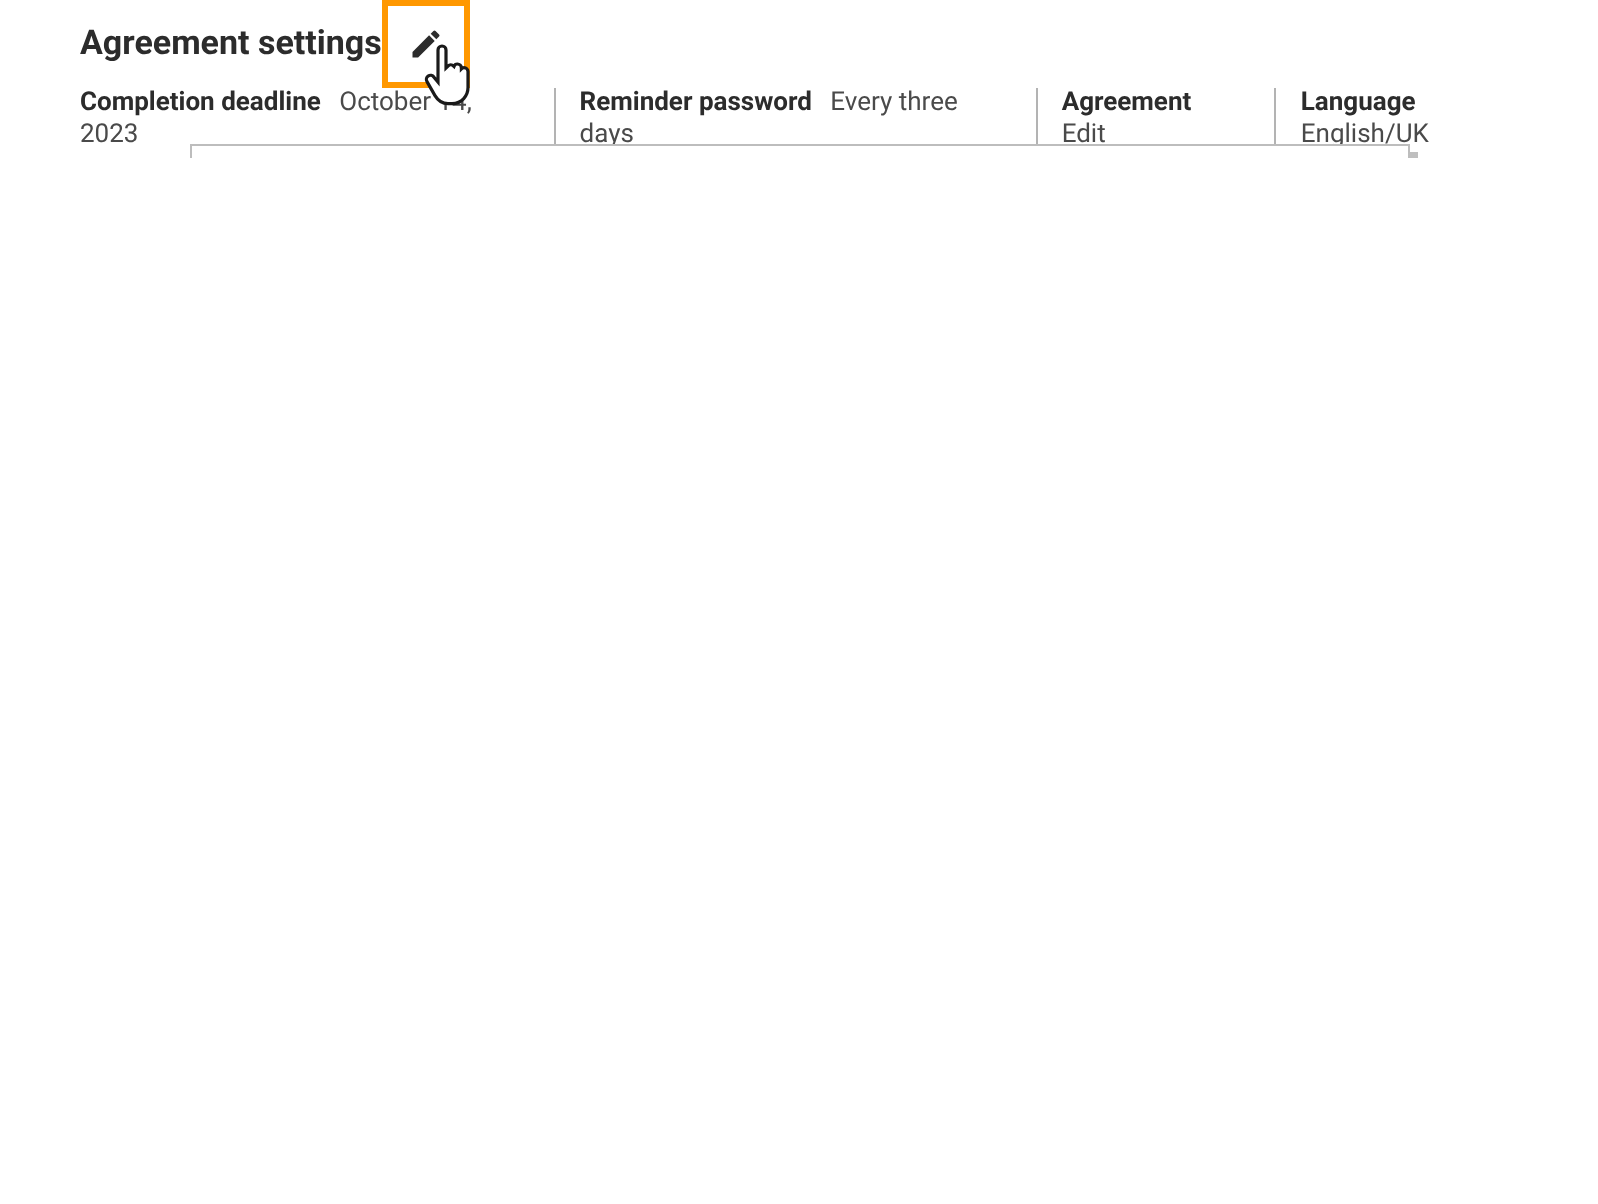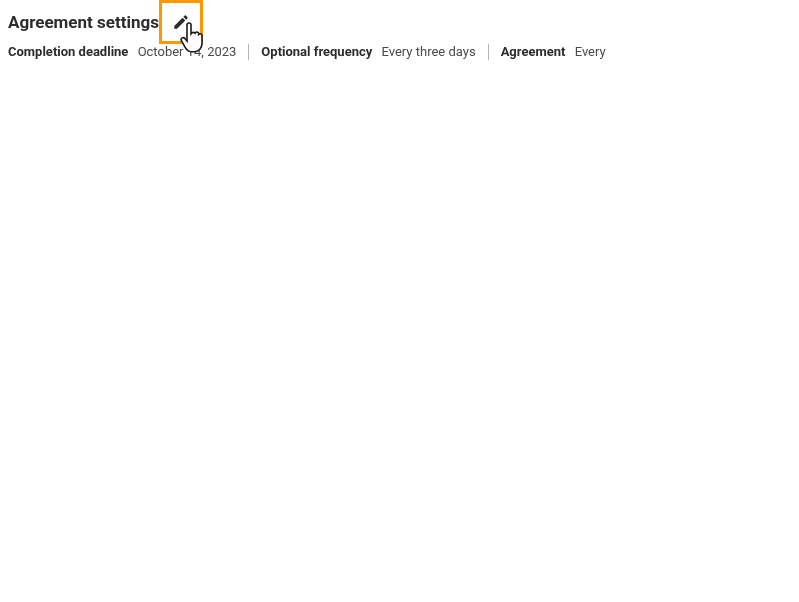--- a/index.html
+++ b/index.html
@@ -7,20 +7,21 @@
     margin: 0;
     font-family: -apple-system, BlinkMacSystemFont, "Segoe UI", Roboto, Arial, sans-serif;
     font-size: 13px;
     color: #2c2c2c;
     background: #fff;
     width: 799px;
     position: relative;
   }
   .header {
     padding: 8px 8px 4px 8px;
+    margin-left: 32px;
   }
   .header-title {
     font-size: 17px;
     font-weight: 700;
     margin-bottom: 8px;
     display: flex;
     align-items: center;
     gap: 0;
   }
   .edit-icon-box {
@@ -206,26 +207,30 @@
         </svg>
       </span>
     </span>
   </div>
   <div class="summary-bar">
     <div class="summary-item">
       <span class="summary-label">Completion deadline</span>
       <span class="summary-value">October 14, 2023</span>
     </div>
     <div class="summary-item">
-      <span class="summary-label">Optional frequency</span>
+      <span class="summary-label">Reminder password</span>
       <span class="summary-value">Every three days</span>
     </div>
     <div class="summary-item">
       <span class="summary-label">Agreement</span>
-      <span class="summary-value">Every</span>
+      <span class="summary-value">Edit</span>
+    </div>
+    <div class="summary-item">
+      <span class="summary-label">Language</span>
+      <span class="summary-value">English/UK</span>
     </div>
   </div>
 </div>
 
 <div class="modal">
   <h2>Edit agreement settings</h2>
   <hr>
 
   <div class="section">
     <div class="sec-title">Completion deadline</div>

